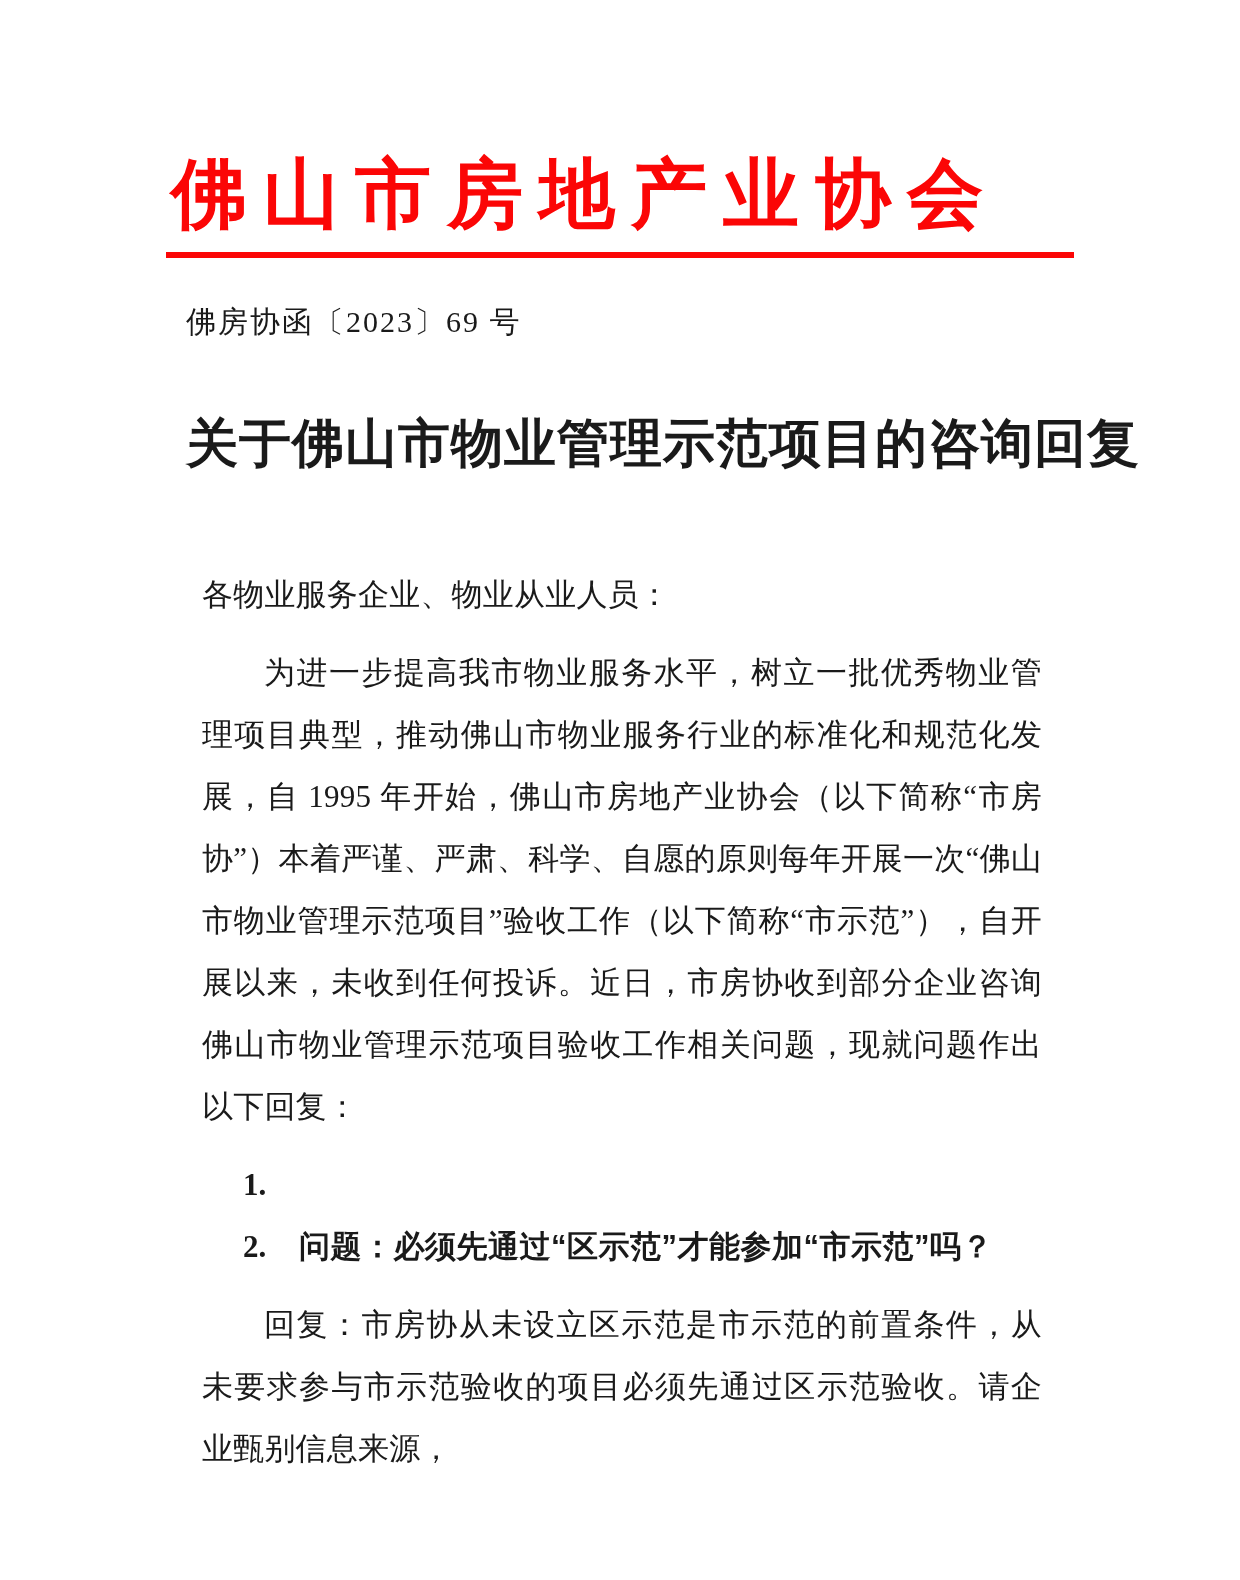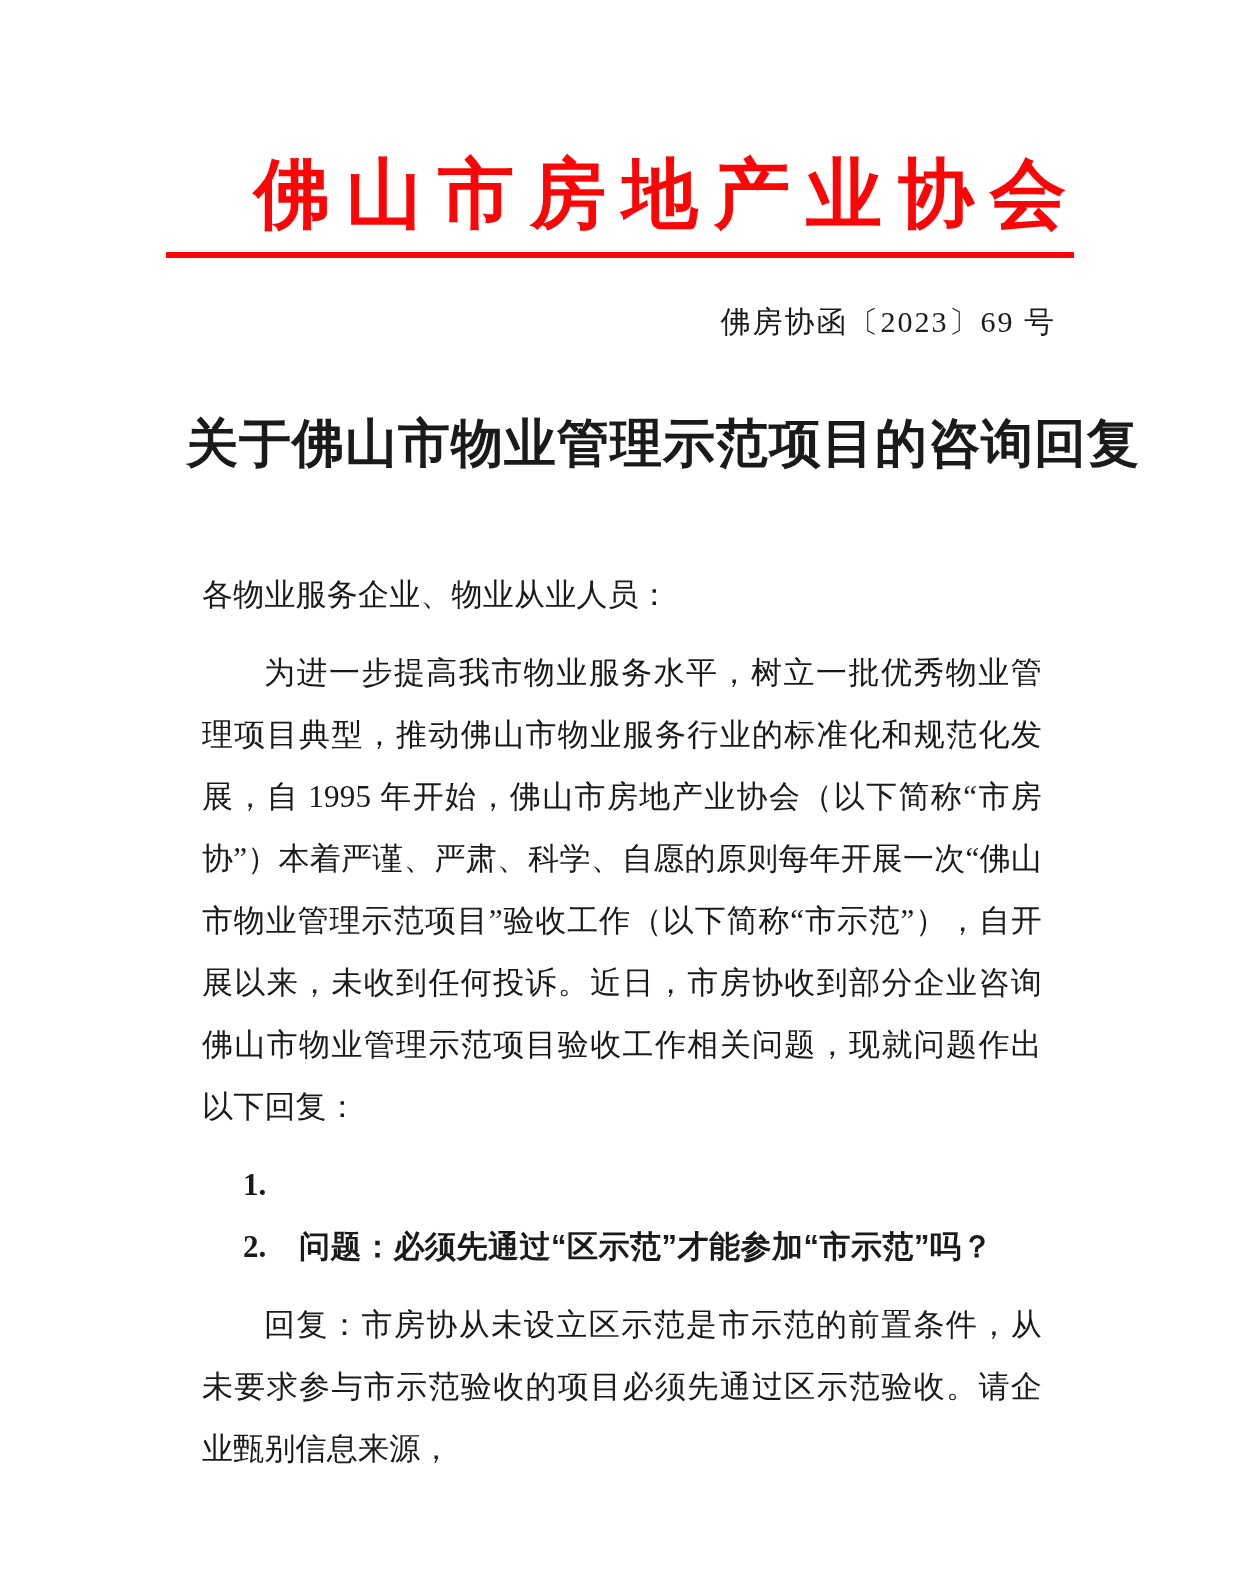--- a/index.html
+++ b/index.html
@@ -16,24 +16,24 @@
     width: 1240px;
     height: 1580px;
     background: #ffffff;
     overflow: hidden;
     margin: 0 auto;
   }
 
   
   .masthead {
     position: absolute;
-    left: 172px;
+    left: 155px;
     top: 146px;
     width: 910px;
-    text-align: right;
+    text-align: left;
   }
   .masthead-title {
     color: #fb0606;
     font-family: "Liberation Serif", "DejaVu Serif", serif;
     font-weight: 700;
     font-size: 76px;
     line-height: 96px;
     letter-spacing: 16px;
     text-indent: 16px;
     white-space: nowrap;
@@ -46,21 +46,21 @@
     height: 6px;
     background: #fb0606;
   }
 
   
   .doc-number {
     position: absolute;
     left: 186px;
     top: 300px;
     width: 870px;
-    text-align: right;
+    text-align: left;
     font-size: 30px;
     line-height: 44px;
     letter-spacing: 2px;
     white-space: nowrap;
   }
 
   
   .doc-title {
     position: absolute;
     left: 186px;

